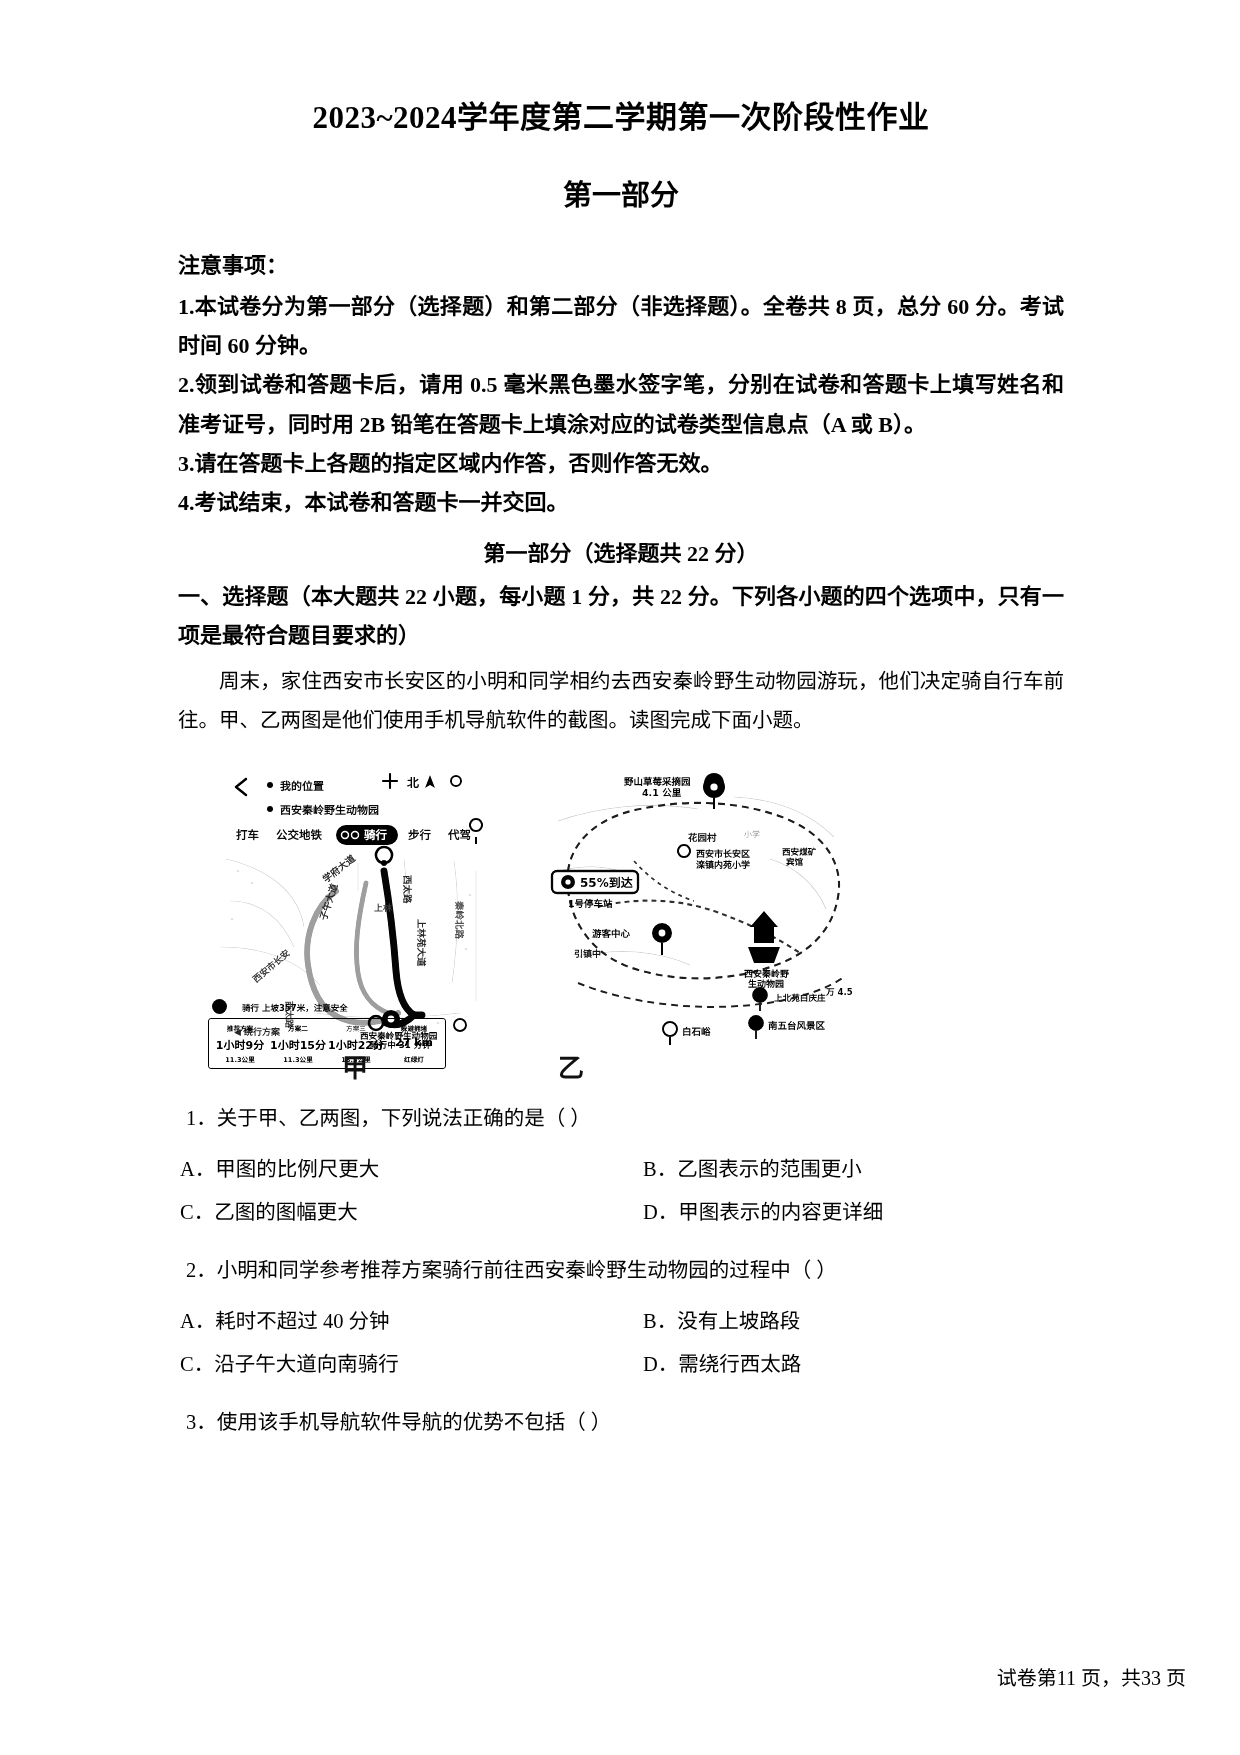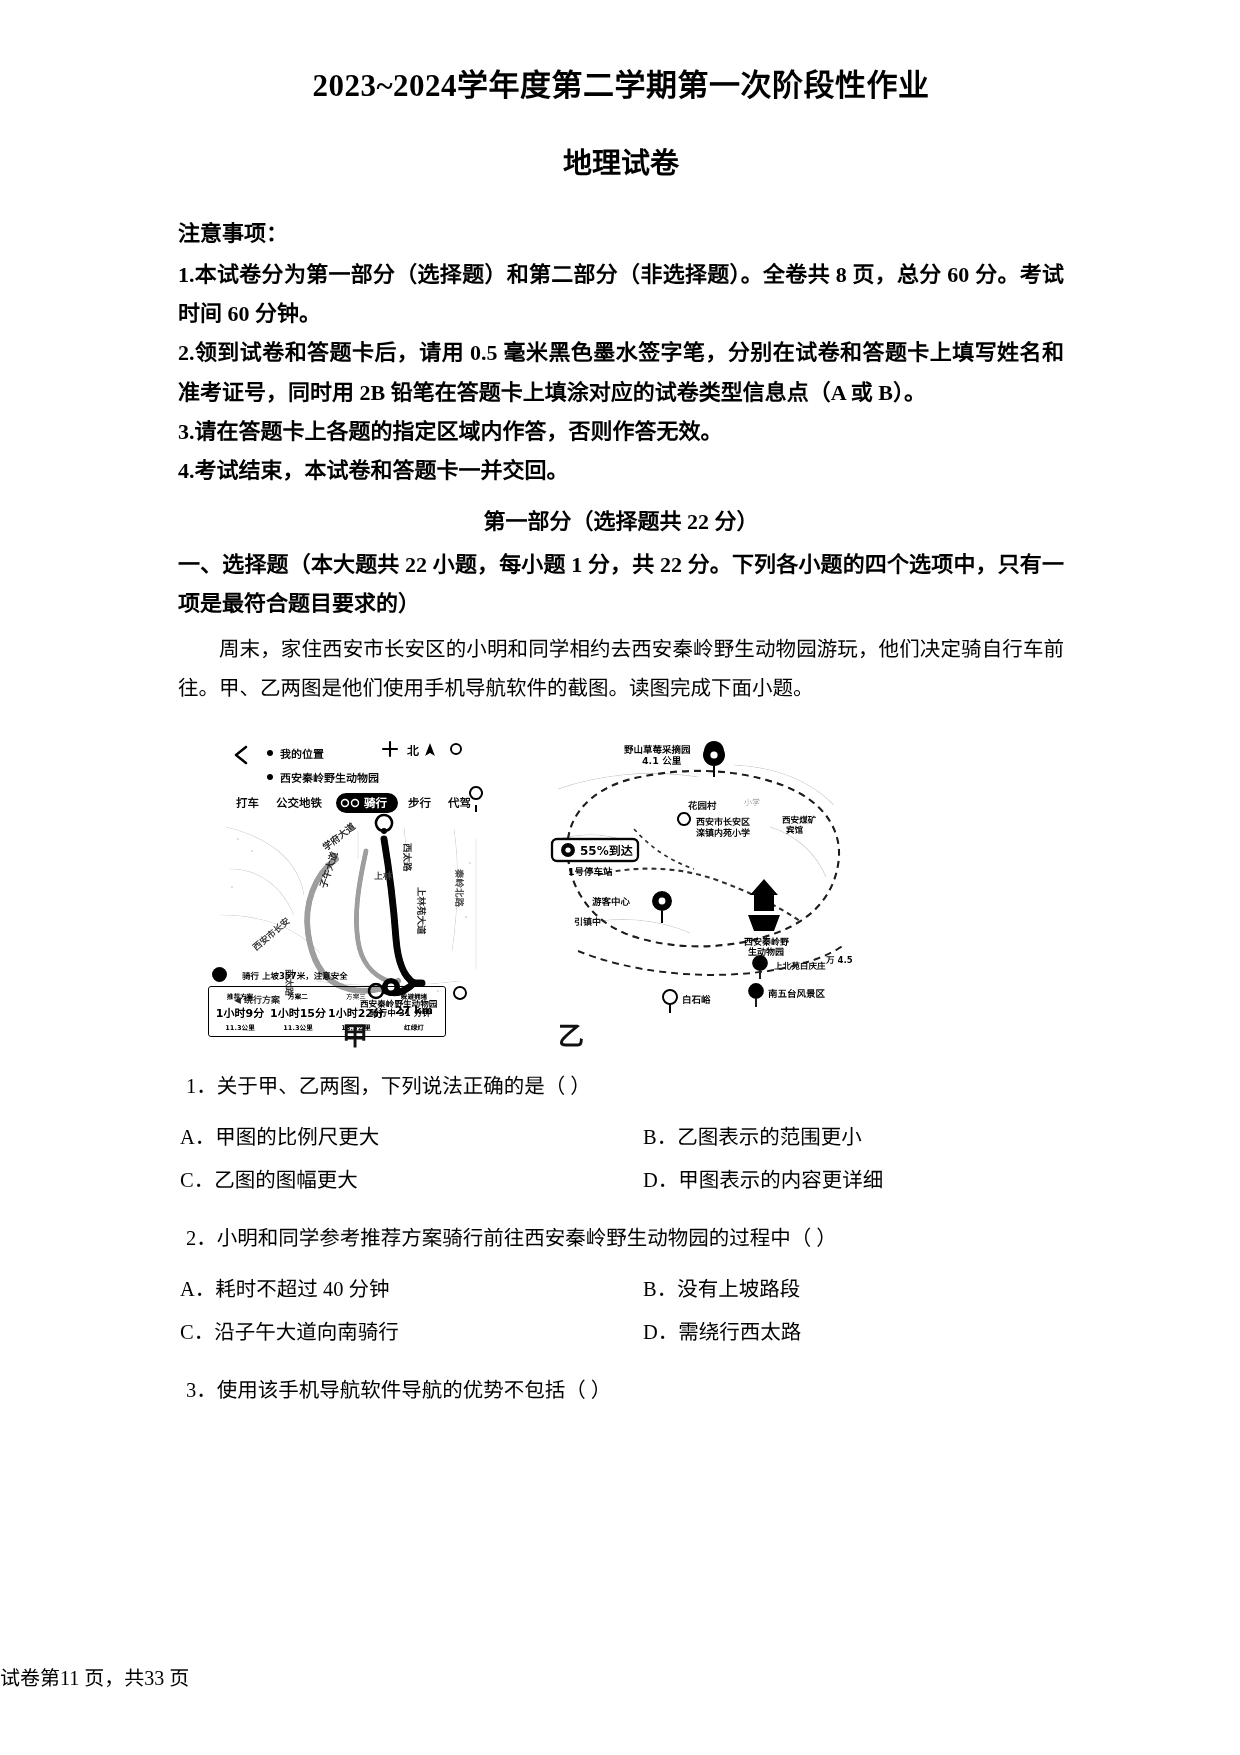--- a/index.html
+++ b/index.html
@@ -30,21 +30,21 @@
     width: 886px;
   }
 
   
   .doc-title {
     text-align: center;
     font-size: 31px;
     font-weight: bold;
     letter-spacing: 0.5px;
     margin: 0;
-    padding-top: 67px;
+    padding-top: 99px;
     line-height: 1.2;
     font-family: "Liberation Serif", "DejaVu Serif", serif;
   }
   .doc-subtitle {
     text-align: center;
     font-size: 29px;
     font-weight: bold;
     margin: 0;
     padding-top: 42px;
     line-height: 1.2;
@@ -158,35 +158,35 @@
   }
   .opt.left  { padding-left: 2px; }
   .opt.right { padding-left: 22px; }
 
   
   .footer {
     position: absolute;
     left: 0;
     top: 1662px;
     width: 1186px;
-    text-align: left;
+    text-align: right;
     font-size: 20px;
     font-family: "Liberation Serif", "DejaVu Serif", serif;
     color: #000;
   }
 </style>
 </head>
 <body>
 
 <div class="page">
 
   <div class="content">
 
     <h1 class="doc-title">2023~2024学年度第二学期第一次阶段性作业</h1>
-    <h2 class="doc-subtitle">地理试卷</h2>
+    <h2 class="doc-subtitle">第一部分</h2>
 
     <div class="notice-wrap">
       <p class="notice-title">注意事项：</p>
       <p class="notice-item">1.本试卷分为第一部分（选择题）和第二部分（非选择题）。全卷共 8 页，总分 60 分。考试时间 60 分钟。</p>
       <p class="notice-item">2.领到试卷和答题卡后，请用 0.5 毫米黑色墨水签字笔，分别在试卷和答题卡上填写姓名和准考证号，同时用 2B 铅笔在答题卡上填涂对应的试卷类型信息点（A 或 B）。</p>
       <p class="notice-item">3.请在答题卡上各题的指定区域内作答，否则作答无效。</p>
       <p class="notice-item">4.考试结束，本试卷和答题卡一并交回。</p>
     </div>
 
     <p class="part-header">第一部分（选择题共 22 分）</p>

